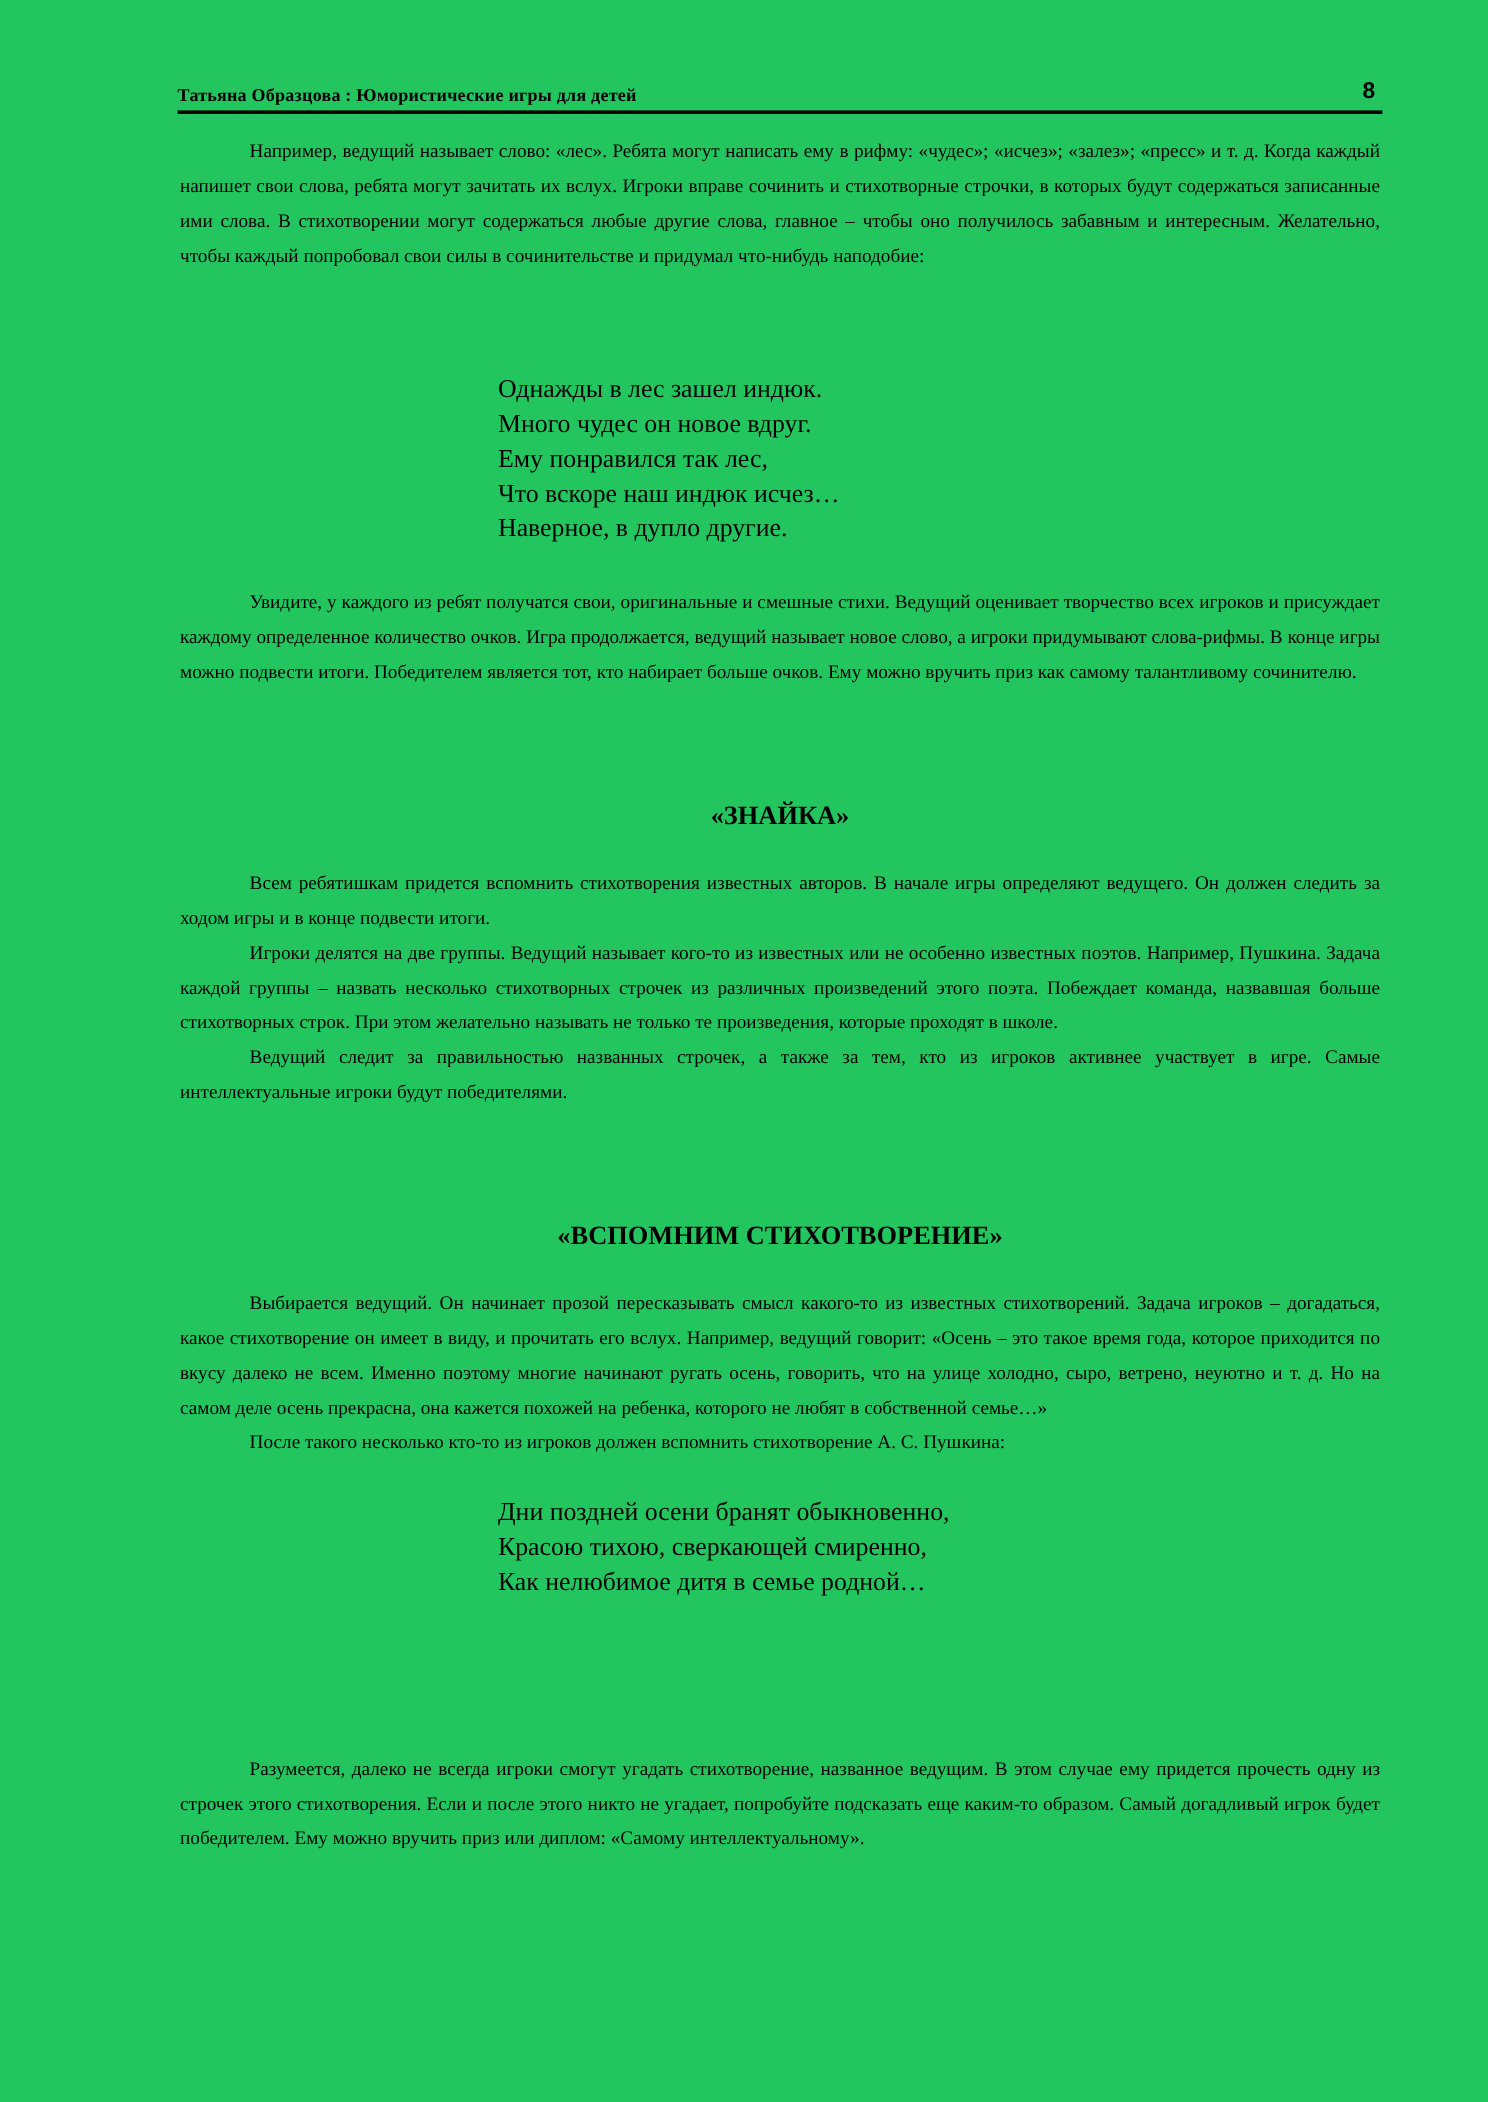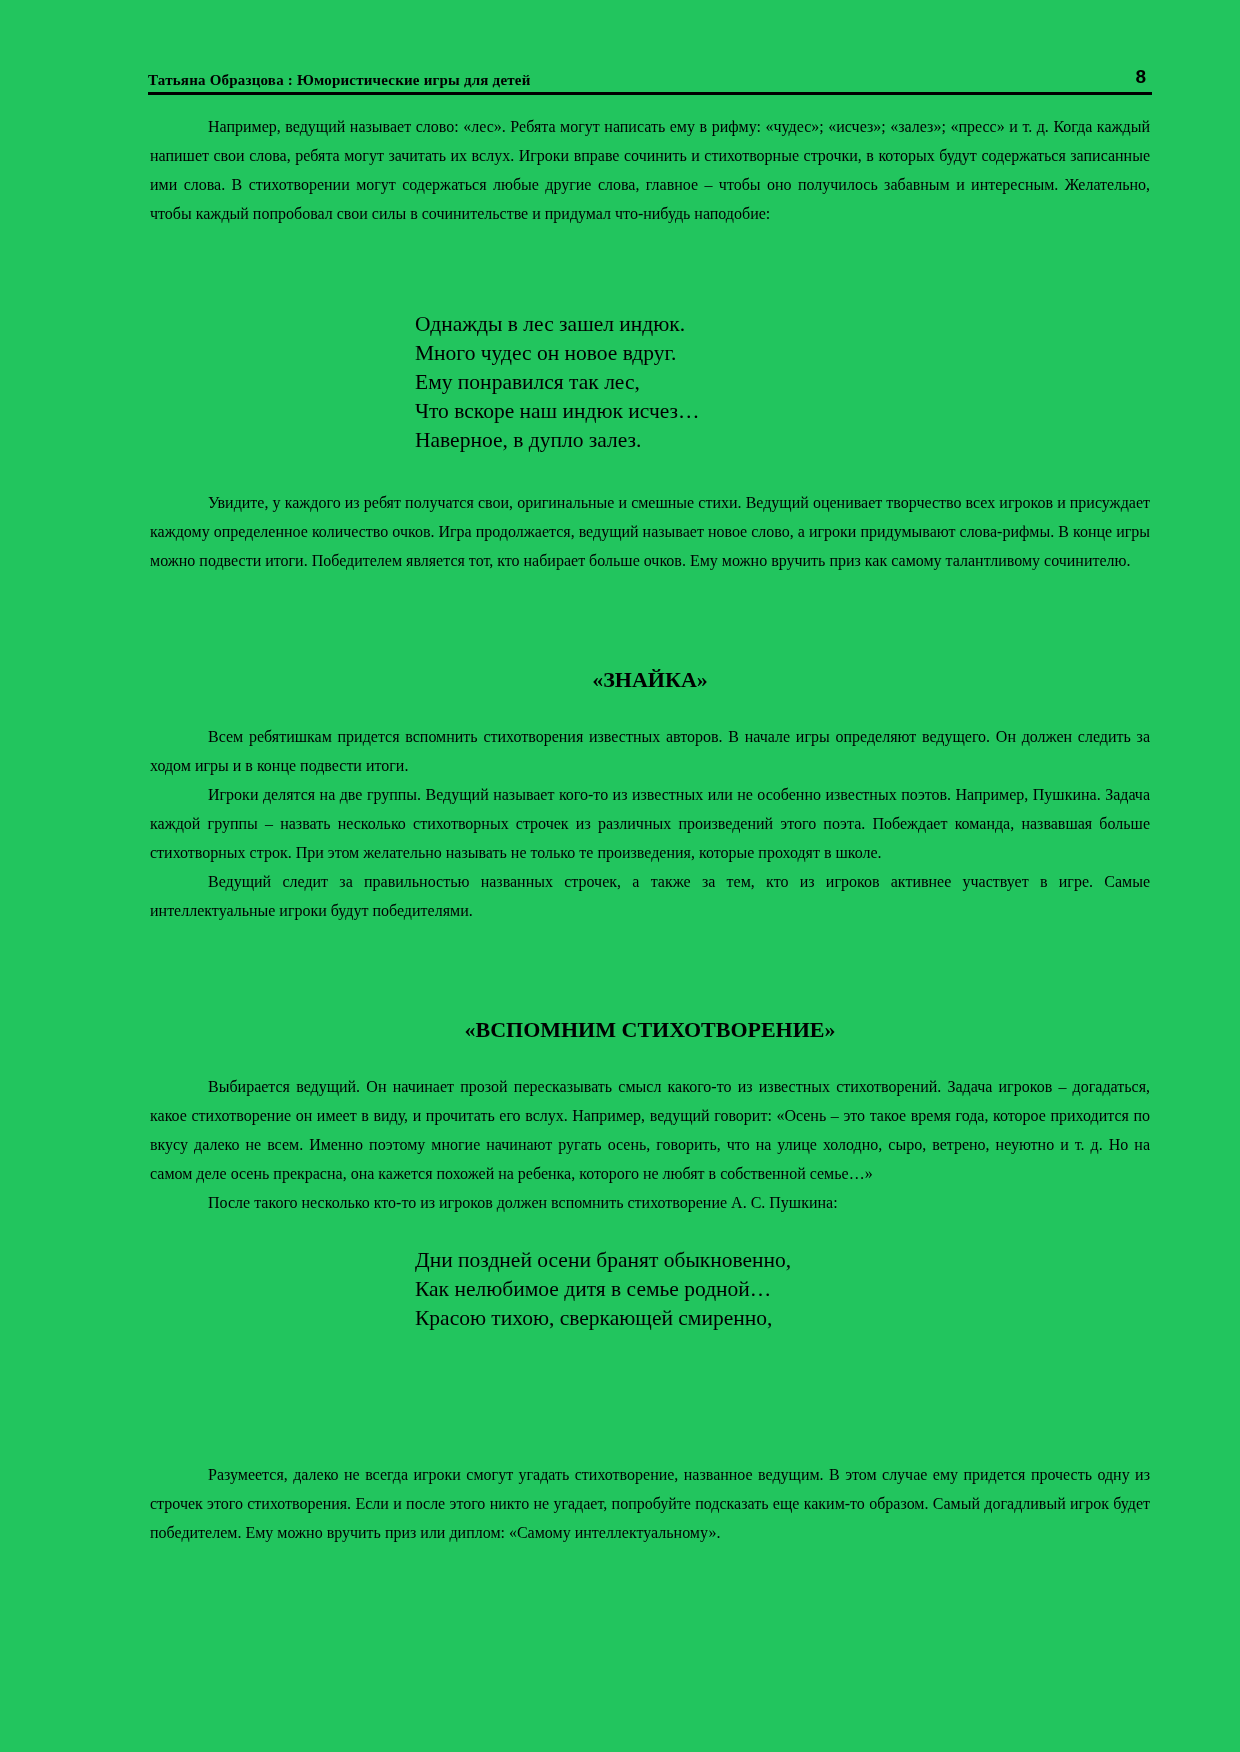--- a/index.html
+++ b/index.html
@@ -46,21 +46,21 @@
 
   <div class="text" style="top:112px;">
     <p>Например, ведущий называет слово: «лес». Ребята могут написать ему в рифму: «чудес»; «исчез»; «залез»; «пресс» и т. д. Когда каждый напишет свои слова, ребята могут зачитать их вслух. Игроки вправе сочинить и стихотворные строчки, в которых будут содержаться записанные ими слова. В стихотворении могут содержаться любые другие слова, главное – чтобы оно получилось забавным и интересным. Желательно, чтобы каждый попробовал свои силы в сочинительстве и придумал что-нибудь наподобие:</p>
   </div>
 
   <div class="poem" style="top:310px;font-family:Liberation Serif, serif;">
     <div>Однажды в лес зашел индюк.</div>
     <div>Много чудес он новое вдруг.</div>
     <div>Ему понравился так лес,</div>
     <div>Что вскоре наш индюк исчез…</div>
-    <div>Наверное, в дупло залез.</div>
+    <div>Наверное, в дупло другие.</div>
   </div>
 
   <div class="text" style="top:488px;">
     <p>Увидите, у каждого из ребят получатся свои, оригинальные и смешные стихи. Ведущий оценивает творчество всех игроков и присуждает каждому определенное количество очков. Игра продолжается, ведущий называет новое слово, а игроки придумывают слова-рифмы. В конце игры можно подвести итоги. Победителем является тот, кто набирает больше очков. Ему можно вручить приз как самому талантливому сочинителю.</p>
   </div>
 
   <div class="heading" style="top:666px;">«ЗНАЙКА»</div>
 
   <div class="text" style="top:722px;">
     <p>Всем ребятишкам придется вспомнить стихотворения известных авторов. В начале игры определяют ведущего. Он должен следить за ходом игры и в конце подвести итоги.</p>
@@ -70,21 +70,21 @@
 
   <div class="heading" style="top:1016px;">«ВСПОМНИМ СТИХОТВОРЕНИЕ»</div>
 
   <div class="text" style="top:1072px;">
     <p>Выбирается ведущий. Он начинает прозой пересказывать смысл какого-то из известных стихотворений. Задача игроков – догадаться, какое стихотворение он имеет в виду, и прочитать его вслух. Например, ведущий говорит: «Осень – это такое время года, которое приходится по вкусу далеко не всем. Именно поэтому многие начинают ругать осень, говорить, что на улице холодно, сыро, ветрено, неуютно и т. д. Но на самом деле осень прекрасна, она кажется похожей на ребенка, которого не любят в собственной семье…»</p>
     <p>После такого несколько кто-то из игроков должен вспомнить стихотворение А. С. Пушкина:</p>
   </div>
 
   <div class="poem" style="top:1246px;">
     <div>Дни поздней осени бранят обыкновенно,</div>
+    <div>Красою тихою, сверкающей смиренно,</div>
     <div>Как нелюбимое дитя в семье родной…</div>
-    <div>Красою тихою, сверкающей смиренно,</div>
   </div>
 
   <div class="text" style="top:1460px;">
     <p>Разумеется, далеко не всегда игроки смогут угадать стихотворение, названное ведущим. В этом случае ему придется прочесть одну из строчек этого стихотворения. Если и после этого никто не угадает, попробуйте подсказать еще каким-то образом. Самый догадливый игрок будет победителем. Ему можно вручить приз или диплом: «Самому интеллектуальному».</p>
   </div>
 
 </div>
 
 </body></html>

